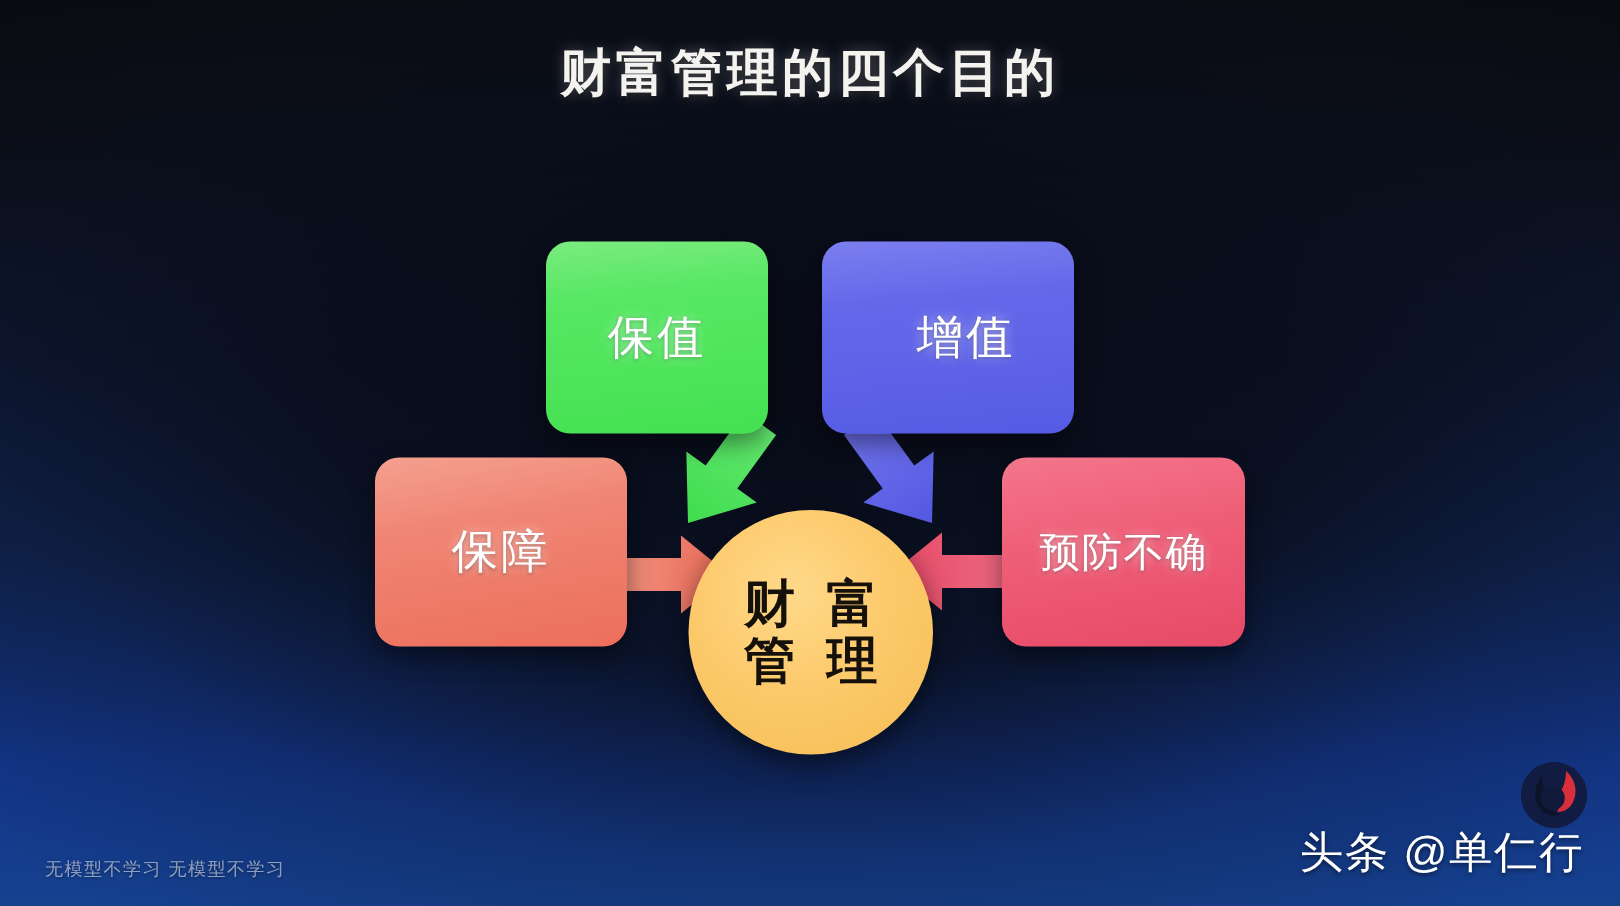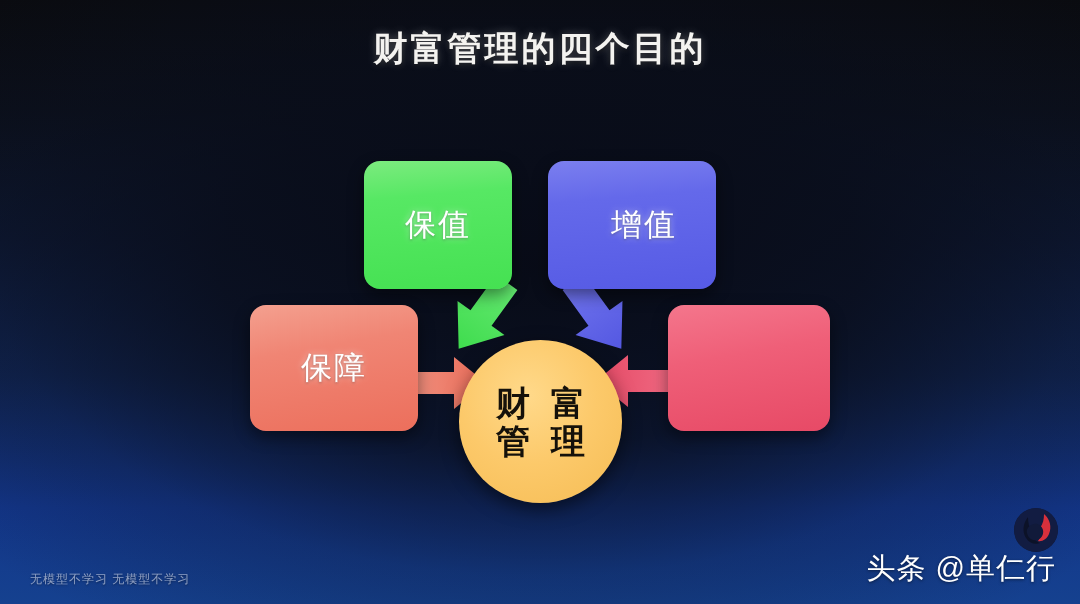--- a/index.html
+++ b/index.html
@@ -182,20 +182,21 @@
   <div class="node" id="node-purple">
     <span>增值</span>
   </div>
 
   <div class="node" id="node-coral">
     <span>保障</span>
   </div>
 
   <div class="node" id="node-pink">
     <span>
+      <span class="line1">预防不确</span>
     </span>
   </div>
 
   <div id="hub">
     <div id="hub-text">
       <span>财</span>
       <span>富</span>
       <span>管</span>
       <span>理</span>
     </div>

